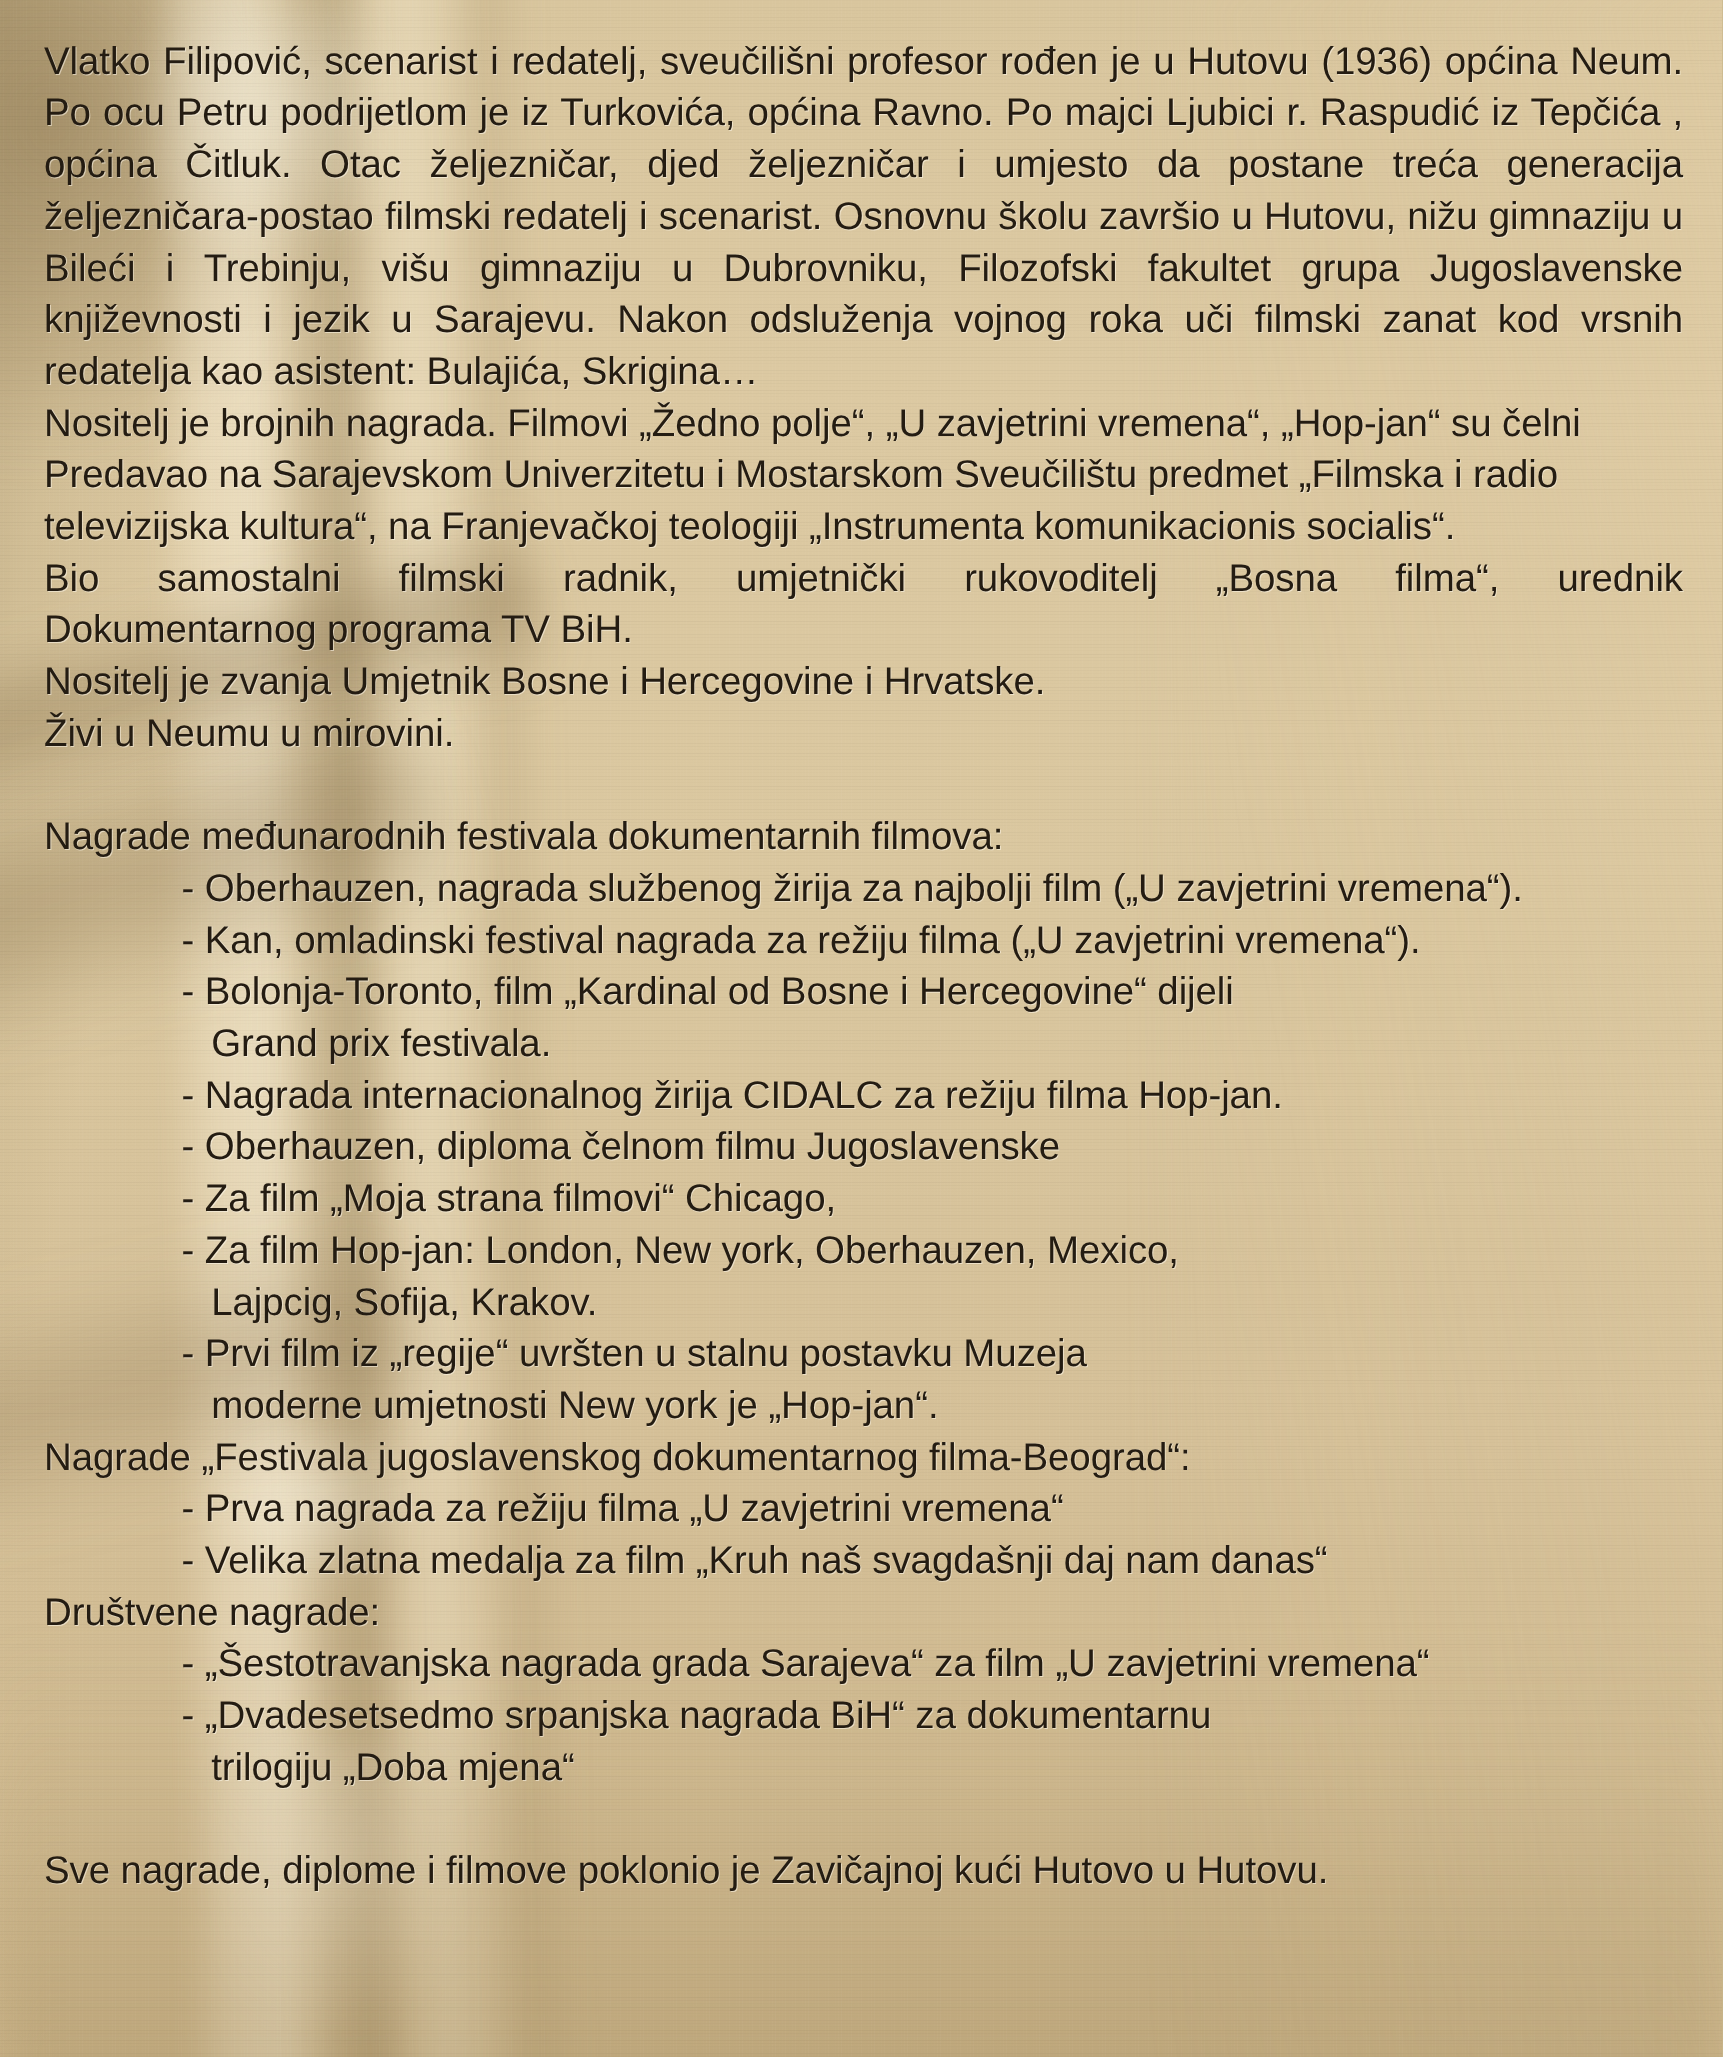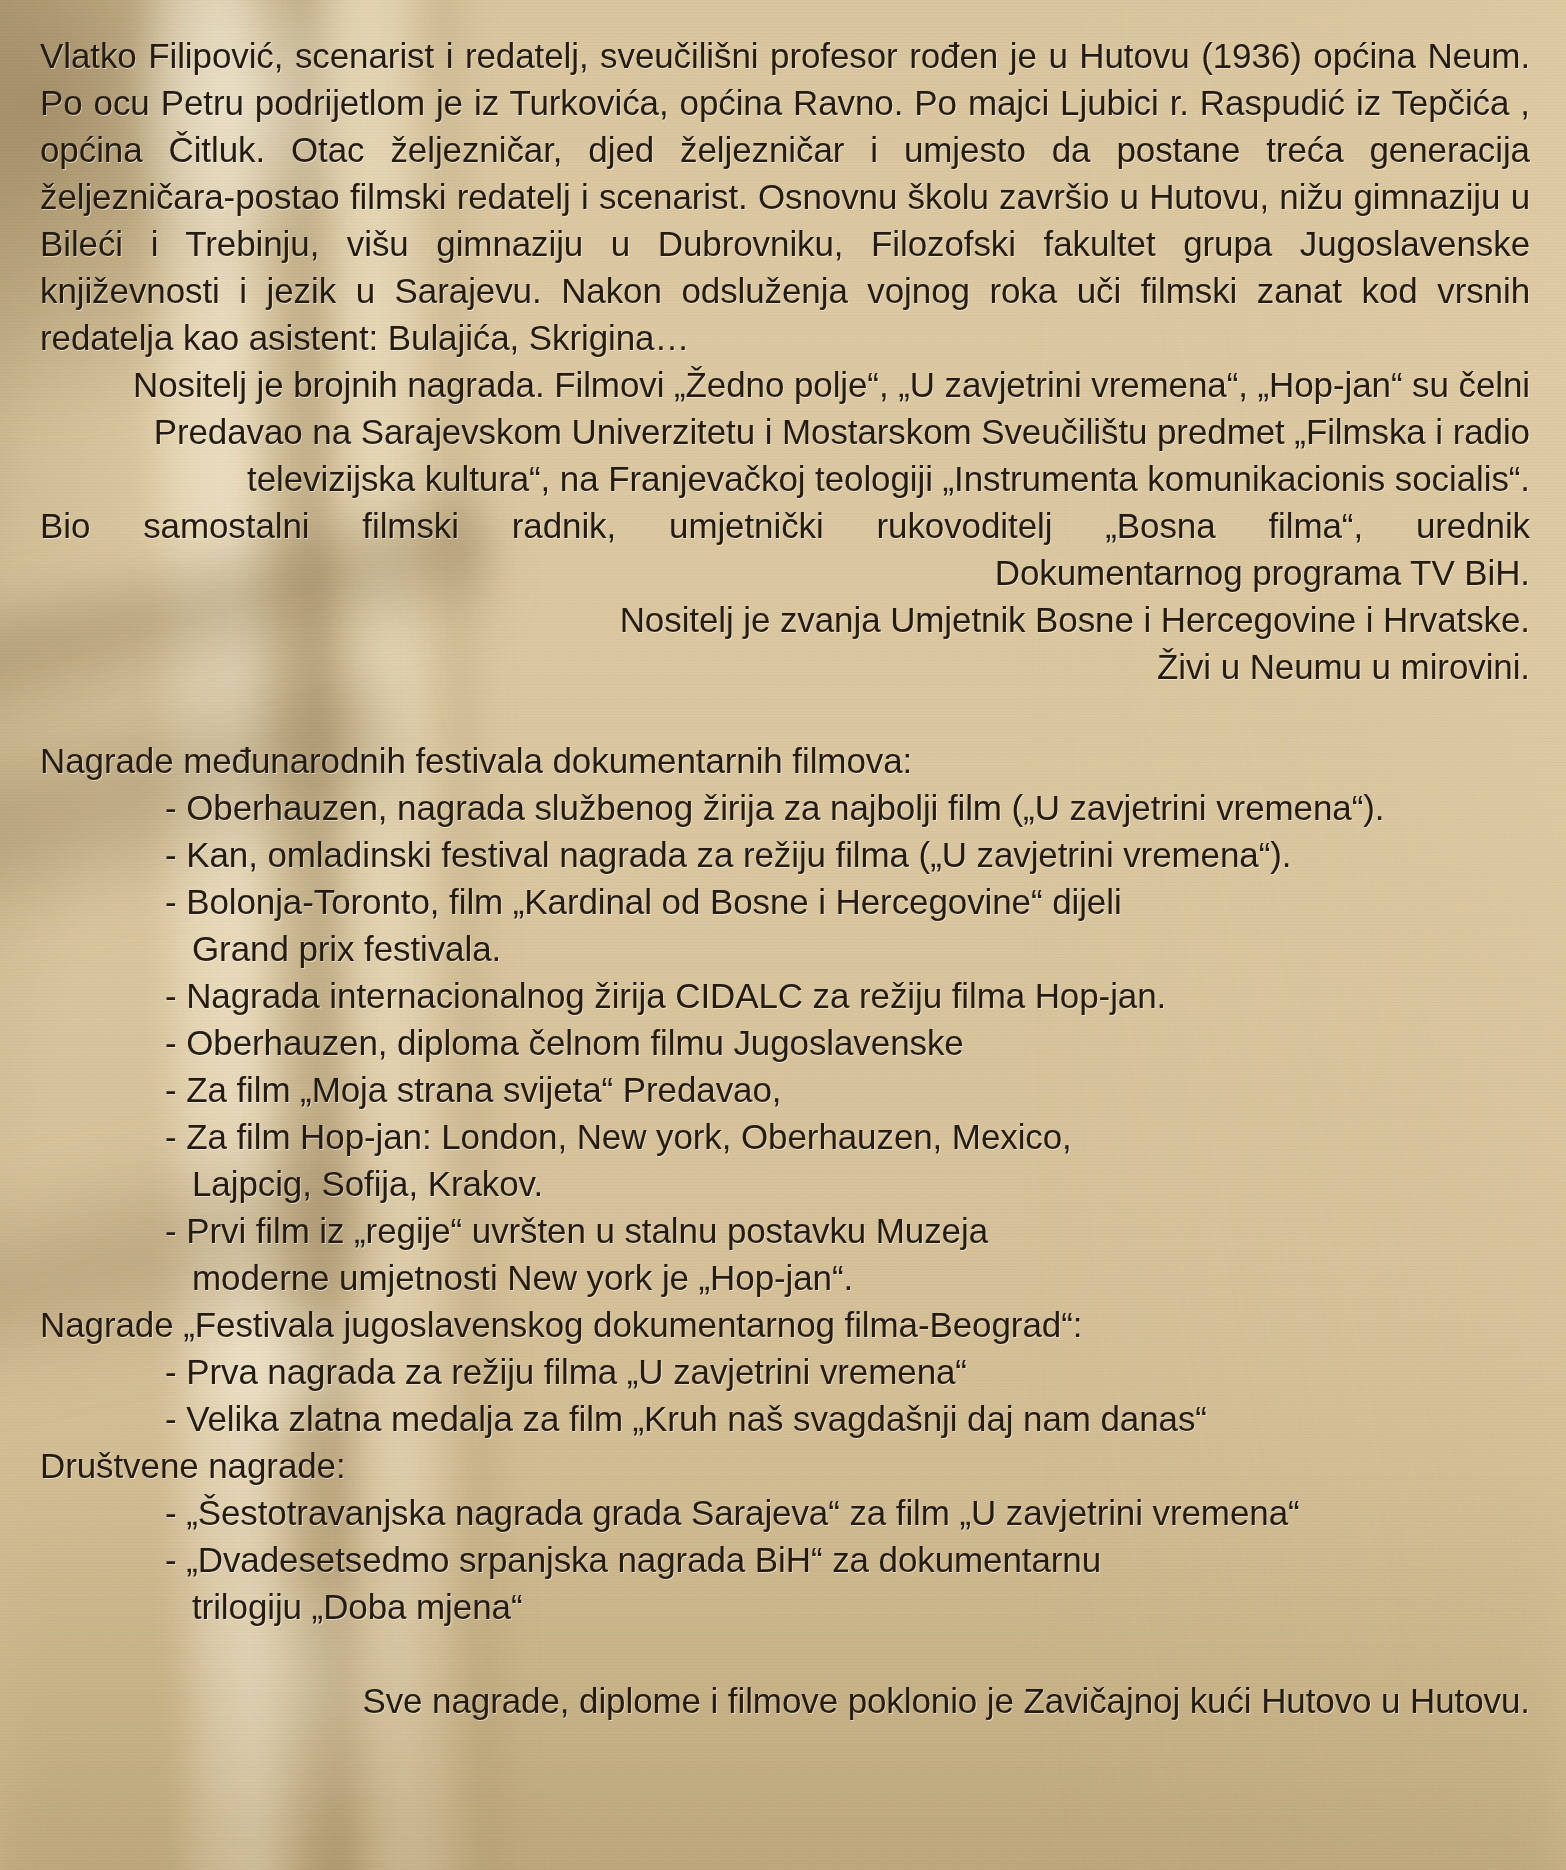--- a/index.html
+++ b/index.html
@@ -174,21 +174,21 @@
     width: 1566px;
     padding: 32px 36px 0 40px;
     box-sizing: border-box;
     color: #241c12;
     font-size: 35px;
     line-height: 47px;
     letter-spacing: -0.1px;
     text-shadow: 0.8px 0.8px 0 rgba(255,250,236,0.55);
   }
 
-  .para { margin: 0; text-align: right; }
+  .para { margin: 0; }
   .para.justify { text-align: justify; text-align-last: left; }
   .bullet { margin: 0; padding-left: 125px; }
   .bullet.cont { padding-left: 152px; }
   .head { margin: 0; }
   .gap-block { height: 47px; }
   .spaced-just { text-align: justify; text-align-last: justify; }
 </style>
 </head>
 <body>
 
@@ -228,21 +228,21 @@
     <div class="gap-block"></div>
 
     <p class="head">Nagrade međunarodnih festivala dokumentarnih filmova:</p>
     <p class="bullet">- Oberhauzen, nagrada službenog žirija za najbolji film  („U zavjetrini vremena“).</p>
     <p class="bullet">- Kan, omladinski festival nagrada za režiju filma („U zavjetrini vremena“).</p>
     <p class="bullet">- Bolonja-Toronto, film „Kardinal od Bosne i Hercegovine“ dijeli</p>
     <p class="bullet cont">Grand prix festivala.</p>
     <p class="bullet">- Nagrada internacionalnog žirija CIDALC za režiju filma Hop-jan.</p>
     <p class="bullet">- Oberhauzen, diploma čelnom filmu Jugoslavenske</p>
 
-    <p class="bullet">- Za film „Moja strana svijeta“ Predavao,</p>
+    <p class="bullet">- Za film „Moja strana filmovi“ Chicago,</p>
     <p class="bullet">- Za film Hop-jan:  London, New york, Oberhauzen, Mexico,</p>
     <p class="bullet cont">Lajpcig, Sofija, Krakov.</p>
     <p class="bullet">- Prvi film iz „regije“ uvršten u stalnu postavku Muzeja</p>
     <p class="bullet cont">moderne umjetnosti New york je „Hop-jan“.</p>
 
     <p class="head">Nagrade „Festivala jugoslavenskog dokumentarnog filma-Beograd“:</p>
     <p class="bullet">- Prva nagrada za režiju filma „U zavjetrini vremena“</p>
     <p class="bullet">- Velika zlatna medalja za film „Kruh naš svagdašnji daj nam danas“</p>
 
     <p class="head">Društvene nagrade:</p>

